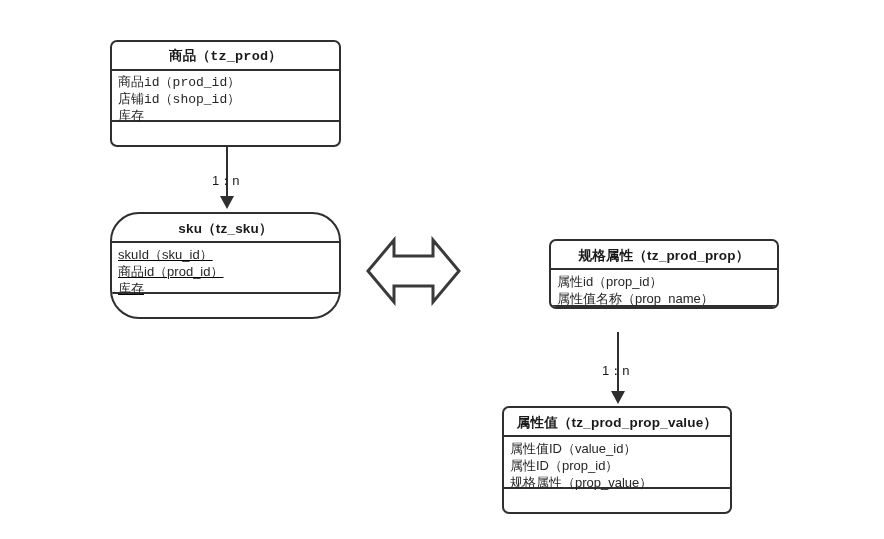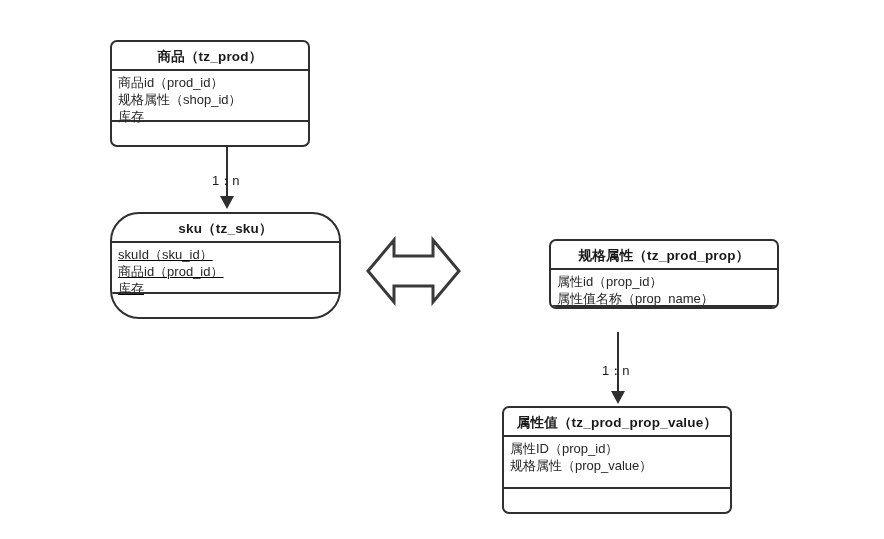--- a/index.html
+++ b/index.html
@@ -53,21 +53,21 @@
     line-height: 17px;
     color: #262626;
     white-space: nowrap;
   }
   .entity-methods {
     box-sizing: border-box;
     flex: 1 1 auto;
   }
 
   
-  .box-prod      { left: 110px; top: 40px;  width: 200px; height: 107px; }
+  .box-prod      { left: 110px; top: 40px;  width: 231px; height: 107px; font-family: Liberation Mono, monospace; }
   .box-sku       { left: 110px; top: 212px; width: 231px; height: 107px; border-radius: 29px; }
   .box-prop      { left: 502px; top: 239px; width: 230px; height: 70px; margin-left: 47px;  }
   .box-propvalue { left: 502px; top: 406px; width: 230px; height: 108px; }
 
   .box-prod .entity-fields      { height: 51px; }
   .box-sku  .entity-fields      { height: 51px; text-decoration: underline; }
   .box-prop .entity-fields      { height: 37px; }
   .box-propvalue .entity-fields { height: 52px; }
 
   
@@ -113,21 +113,21 @@
 </style>
 </head>
 <body>
 
 <div id="canvas">
 
   <div class="entity box-prod">
     <div class="entity-title">商品（tz_prod）</div>
     <div class="entity-fields">
       <div class="field-row">商品id（prod_id）</div>
-      <div class="field-row">规格属性（shop_id）</div>
+      <div class="field-row">店铺id（shop_id）</div>
       <div class="field-row">库存</div>
     </div>
     <div class="entity-methods"></div>
   </div>
 
   <div class="entity box-sku">
     <div class="entity-title">sku（tz_sku）</div>
     <div class="entity-fields">
       <div class="field-row">skuId（sku_id）</div>
       <div class="field-row">商品id（prod_id）</div>
@@ -141,20 +141,21 @@
     <div class="entity-fields">
       <div class="field-row">属性id（prop_id）</div>
       <div class="field-row">属性值名称（prop_name）</div>
     </div>
     <div class="entity-methods"></div>
   </div>
 
   <div class="entity box-propvalue">
     <div class="entity-title">属性值（tz_prod_prop_value）</div>
     <div class="entity-fields">
+      <div class="field-row">属性值ID（value_id）</div>
       <div class="field-row">属性ID（prop_id）</div>
       <div class="field-row">规格属性（prop_value）</div>
     </div>
     <div class="entity-methods"></div>
   </div>
 
   <div class="connector">
     <div class="conn-line conn1-line"></div>
     <div class="conn-arrow conn1-arrow"></div>
     <div class="conn-label conn1-label">1：n</div>

